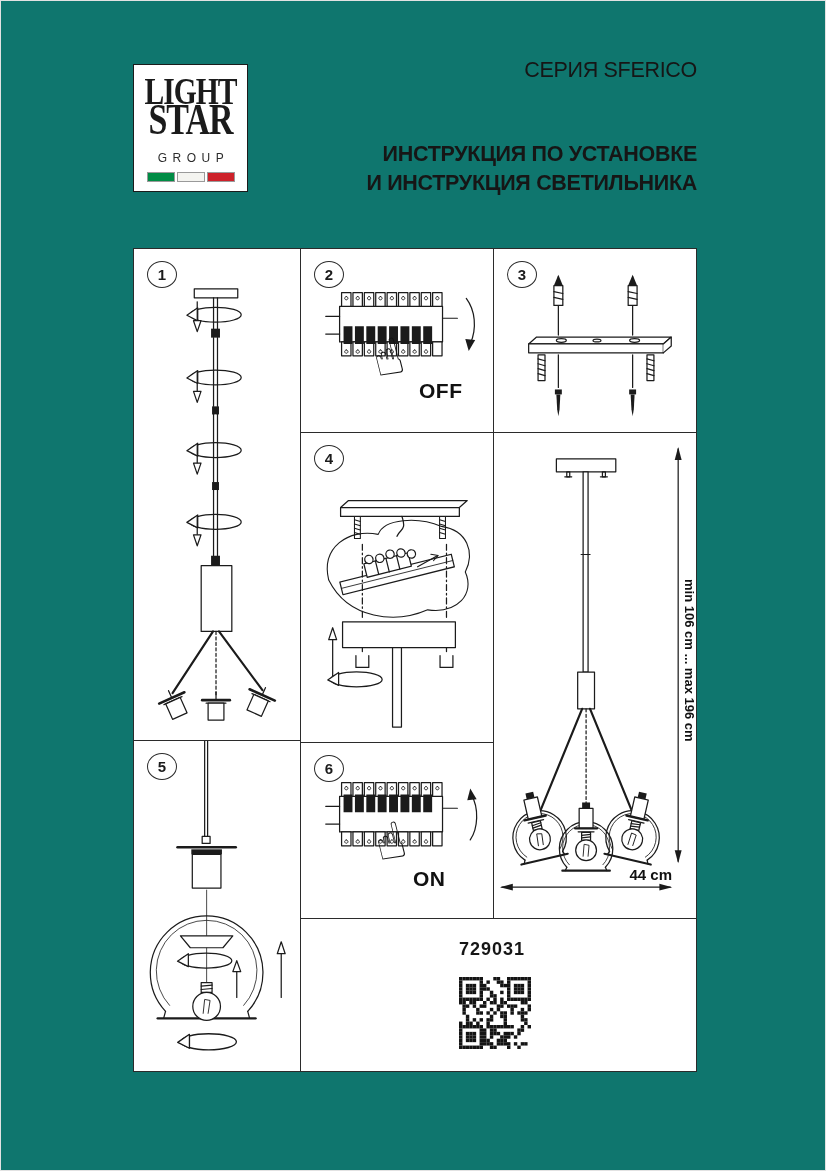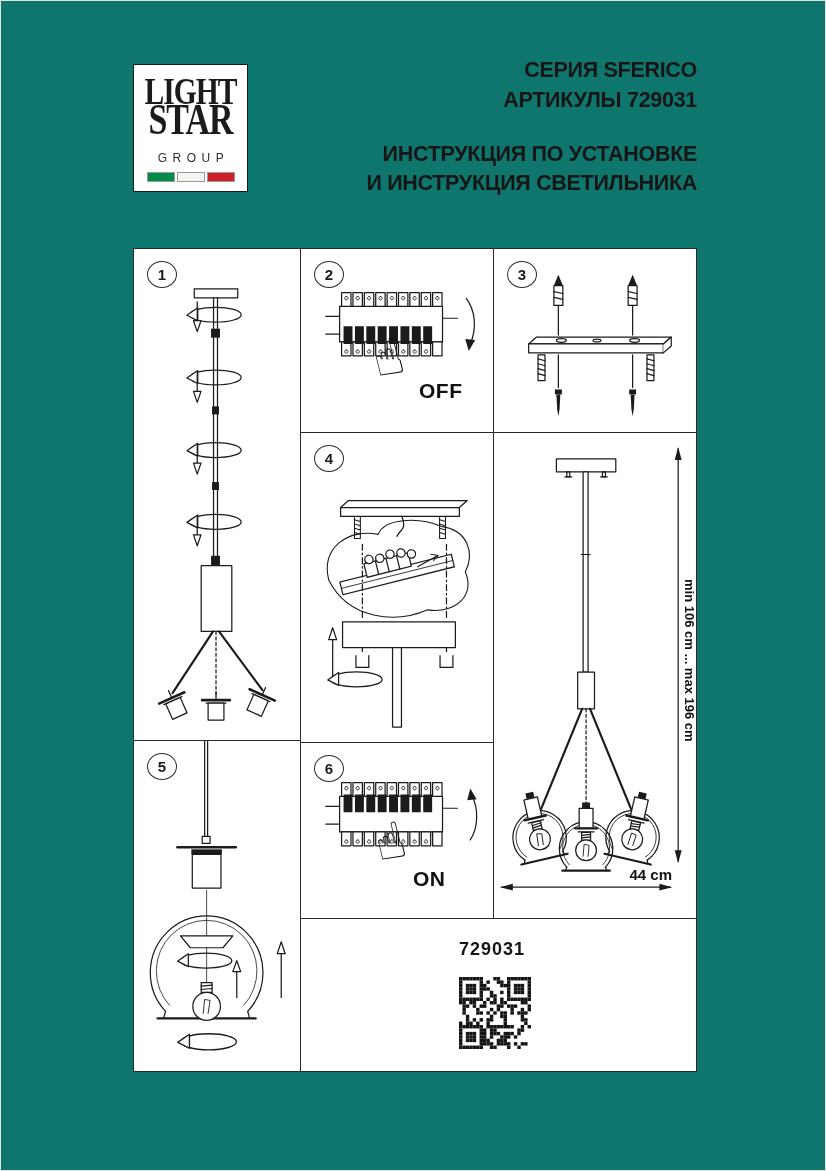--- a/index.html
+++ b/index.html
@@ -9,21 +9,21 @@
   
   .logo{position:absolute;left:133px;top:64px;width:115px;height:128px;
         border:1.5px solid #1b1b1b;text-align:center;box-sizing:border-box;background:#fff;}
   .logo .l1{margin-top:14px;font-family:"Liberation Serif",serif;font-weight:bold;
             font-size:29px;line-height:25px;transform:scale(1.02,1.32);letter-spacing:-1px;}
   .logo .l2{font-family:"Liberation Serif",serif;font-weight:bold;font-size:34px;
             line-height:31px;transform:scale(1.0,1.28);letter-spacing:-1px;}
   .logo .l3{margin-top:16px;font-size:12px;letter-spacing:5.5px;padding-left:6px;color:#2c2c2c;}
   .flag{display:flex;width:88px;height:10px;margin:7px auto 0;gap:2px;}
   .flag span{flex:1;border:1px solid #9a9a9a;box-sizing:border-box;}
-  .title{position:absolute;right:129px;top:55px;text-align:right;font-weight:bold;
+  .title{position:absolute;right:129px;top:55px;text-align:right;font-weight:normal;
          font-size:21.5px;line-height:30px;color:#161616;letter-spacing:-0.3px;}
   .instr{position:absolute;right:129px;top:140px;text-align:right;font-weight:bold;
          font-size:21.5px;line-height:29px;color:#161616;letter-spacing:-0.3px;}
   
   .diagram{position:absolute;left:133px;top:248px;width:564px;height:824px;}
   .panel{position:absolute;border:1px solid #2b2b2b;background:#fff;box-sizing:border-box;}
   .panel>svg{position:absolute;left:0;top:0;width:100%;height:100%;
              stroke:#1b1b1b;fill:none;stroke-width:1.25;stroke-linecap:round;stroke-linejoin:round;}
   .stepnum{position:absolute;left:13px;top:12px;width:30px;height:27px;
            border:1.4px solid #2b2b2b;border-radius:50%;text-align:center;
@@ -115,21 +115,20 @@
     <div class="l3">GROUP</div>
     <div class="flag">
       <span style="background: rgb(0, 140, 69);"></span>
       <span style="background: rgb(244, 244, 240);"></span>
       <span style="background: rgb(205, 33, 42);"></span>
     </div>
   </div>
 
   <div class="title">
     <div>СЕРИЯ SFERICO</div>
-    <div>АРТИКУЛЫ 729031</div>
   </div>
   <div class="instr">
     <div>ИНСТРУКЦИЯ ПО УСТАНОВКЕ</div>
     <div>И ИНСТРУКЦИЯ СВЕТИЛЬНИКА</div>
   </div>
 
   <div class="diagram">
 
     <div class="panel" style="left:0;top:0;width:168px;height:493px">
       <div class="stepnum">1</div>

